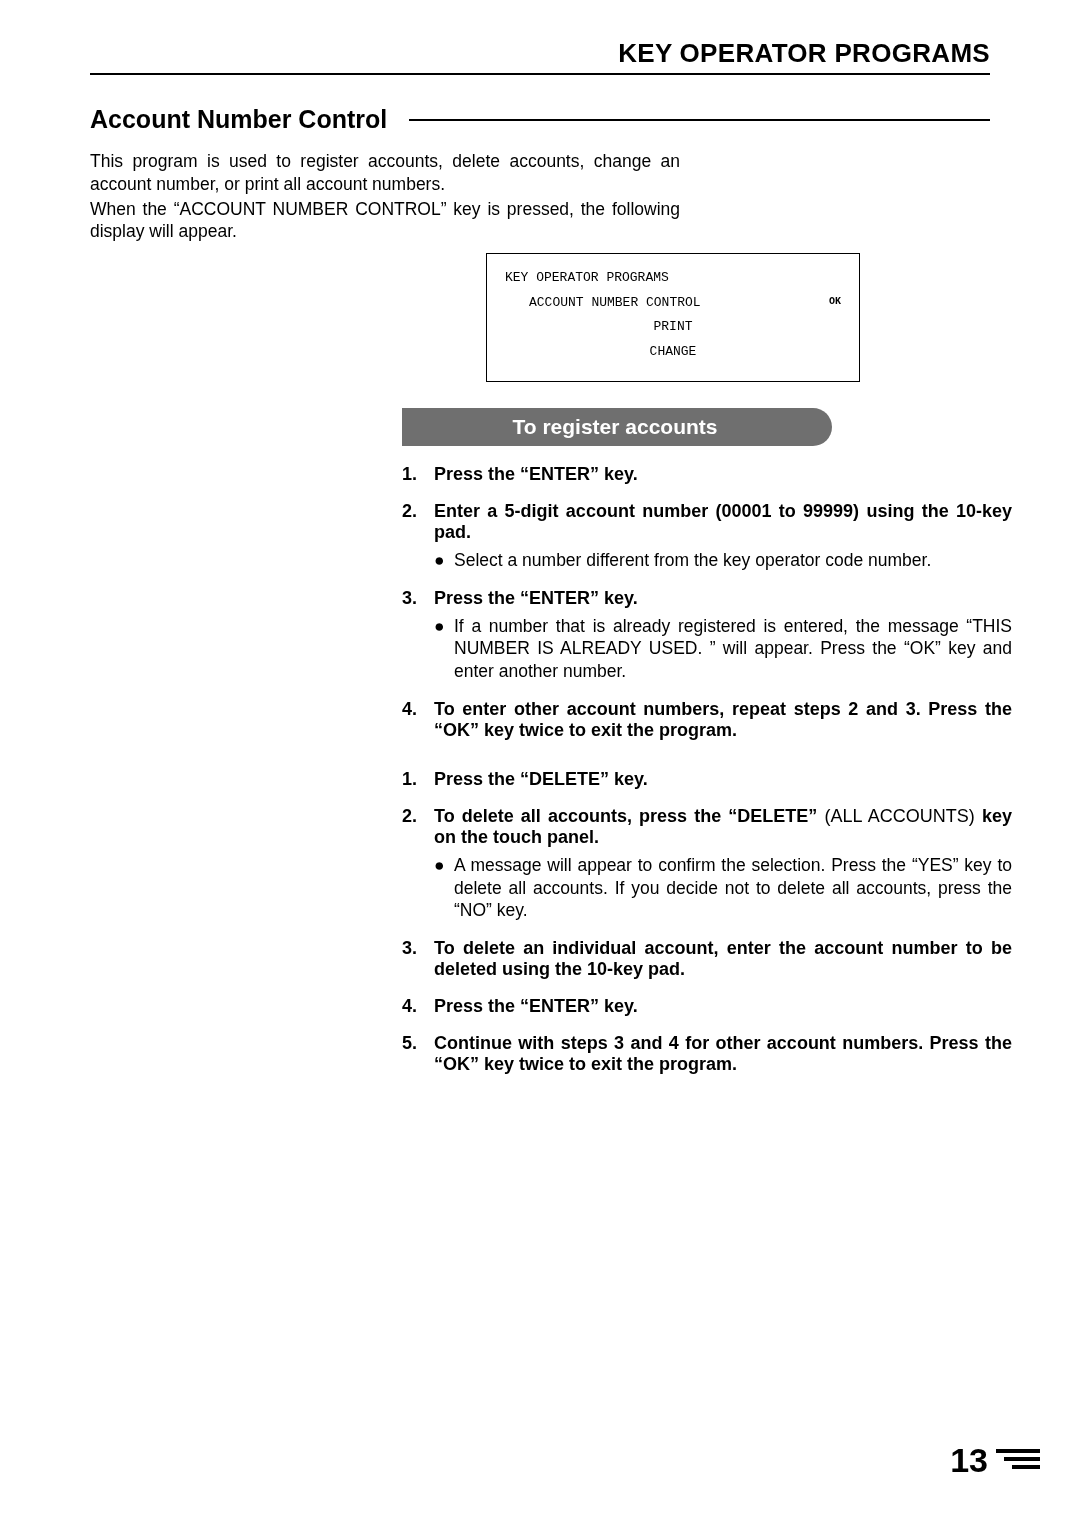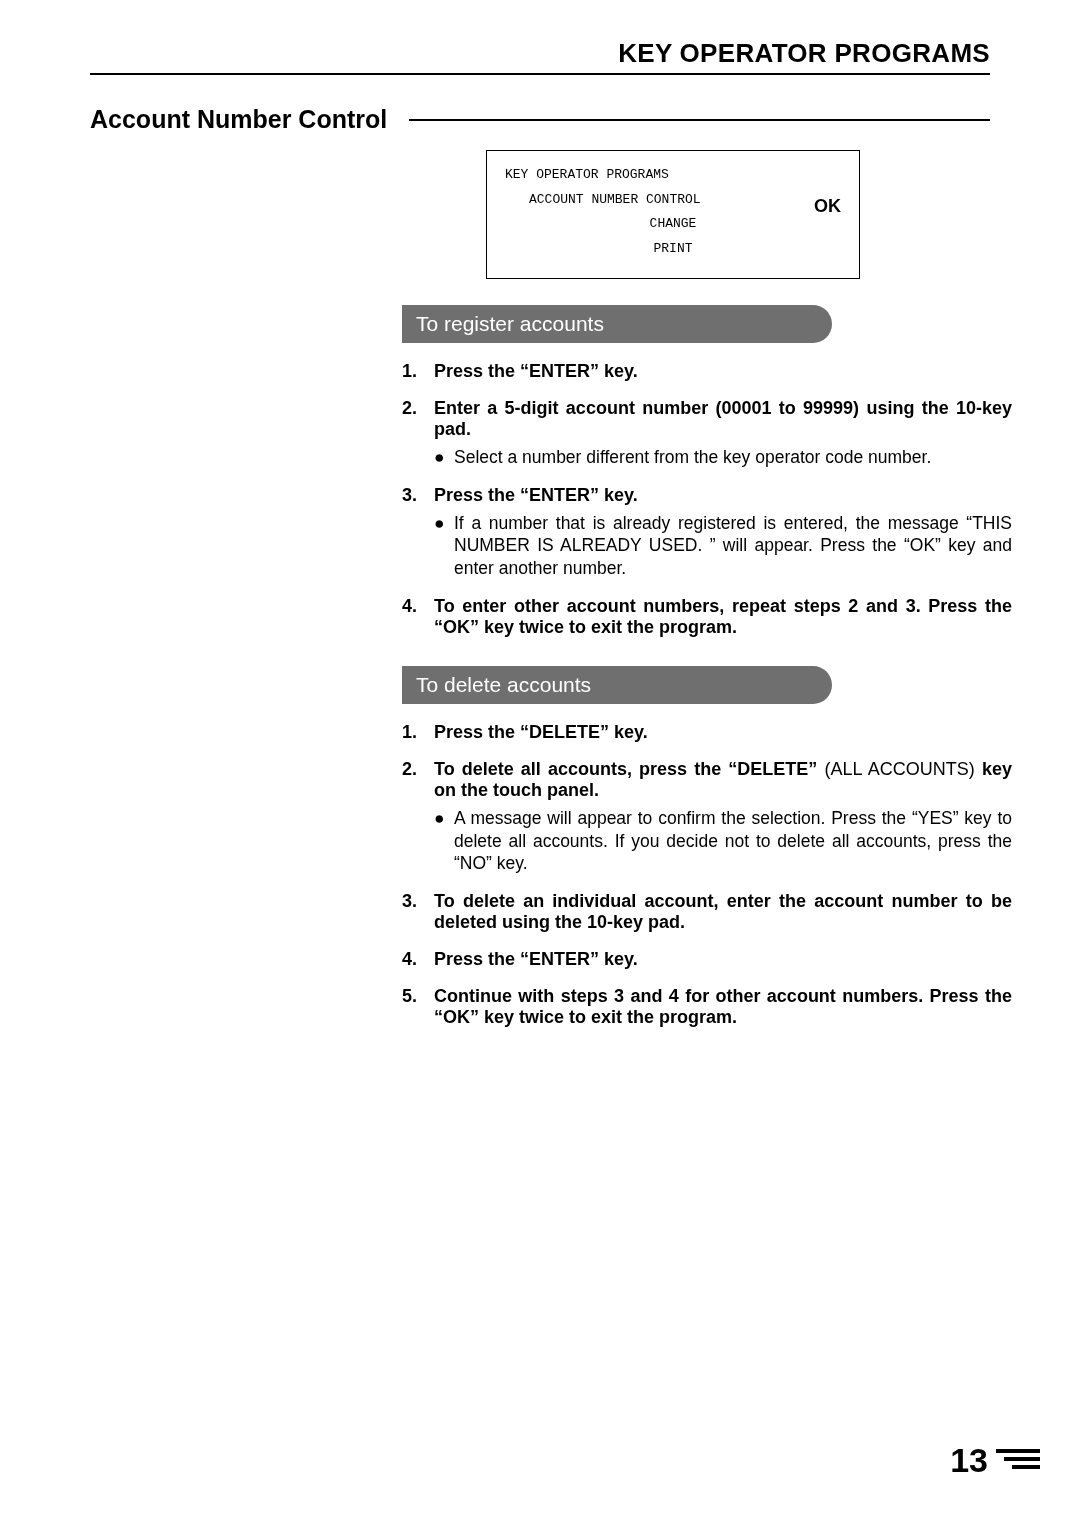--- a/index.html
+++ b/index.html
@@ -61,36 +61,37 @@
     font-size: 13px;
     line-height: 1.9;
     position: relative;
     margin-right: 130px;
   }
   .display-panel .line-center { text-align: center; }
   .display-panel .ok {
     position: absolute;
     right: 18px;
     top: 38px;
-    font-family: Liberation Sans, sans-serif;
-    font-weight: bold;
-    font-size: 18px;
+    font-family: Liberation Mono, monospace;
+    font-weight: bold;
+    font-size: 10px;
   }
   .display-panel .row1 { padding-left: 2px; }
   .display-panel .row2 { padding-left: 26px; }
   .pill-heading {
     background: #6f6f6f;
     color: #fff;
     font-size: 21px;
-    font-weight: normal;
+    font-weight: bold;
     padding: 7px 18px 7px 14px;
     border-radius: 0 22px 22px 0;
     width: 430px;
     margin-bottom: 18px;
     box-sizing: border-box;
+    text-align: center;
   }
   .right-col {
     margin-left: 312px;
     width: 610px;
     font-size: 18px;
   }
   .steps {
     margin-bottom: 28px;
   }
   .step {
@@ -149,28 +150,32 @@
 <body>
 
 <div class="page">
   <div class="header-title">KEY OPERATOR PROGRAMS</div>
 
   <div class="section-row">
     <div class="section-title">Account Number Control</div>
     <div class="section-rule"></div>
   </div>
 
+  <div class="intro">
+    <p class="p1">This program is used to register accounts, delete accounts, change an account number, or print all account numbers.</p>
+    <p class="p2">When the “ACCOUNT NUMBER CONTROL” key is pressed, the following display will appear.</p>
+  </div>
 
   <div class="display-wrap">
     <div class="display-panel">
       <div class="row1">KEY OPERATOR PROGRAMS</div>
       <div class="row2">ACCOUNT NUMBER CONTROL</div>
       <div class="ok">OK</div>
+      <div class="line-center">PRINT</div>
       <div class="line-center">CHANGE</div>
-      <div class="line-center">PRINT</div>
     </div>
   </div>
 
   <div class="right-col">
     <div class="pill-heading">To register accounts</div>
     <div class="steps">
 
       <div class="step">
         <div class="step-line">
           <div class="step-num">1.</div>
@@ -202,21 +207,20 @@
 
       <div class="step">
         <div class="step-line">
           <div class="step-num">4.</div>
           <div class="step-text">To enter other account numbers, repeat steps 2 and 3. Press the “OK” key twice to exit the program.</div>
         </div>
       </div>
 
     </div>
 
-    <div class="pill-heading">To delete accounts</div>
     <div class="steps">
 
       <div class="step">
         <div class="step-line">
           <div class="step-num">1.</div>
           <div class="step-text">Press the “DELETE” key.</div>
         </div>
       </div>
 
       <div class="step">

